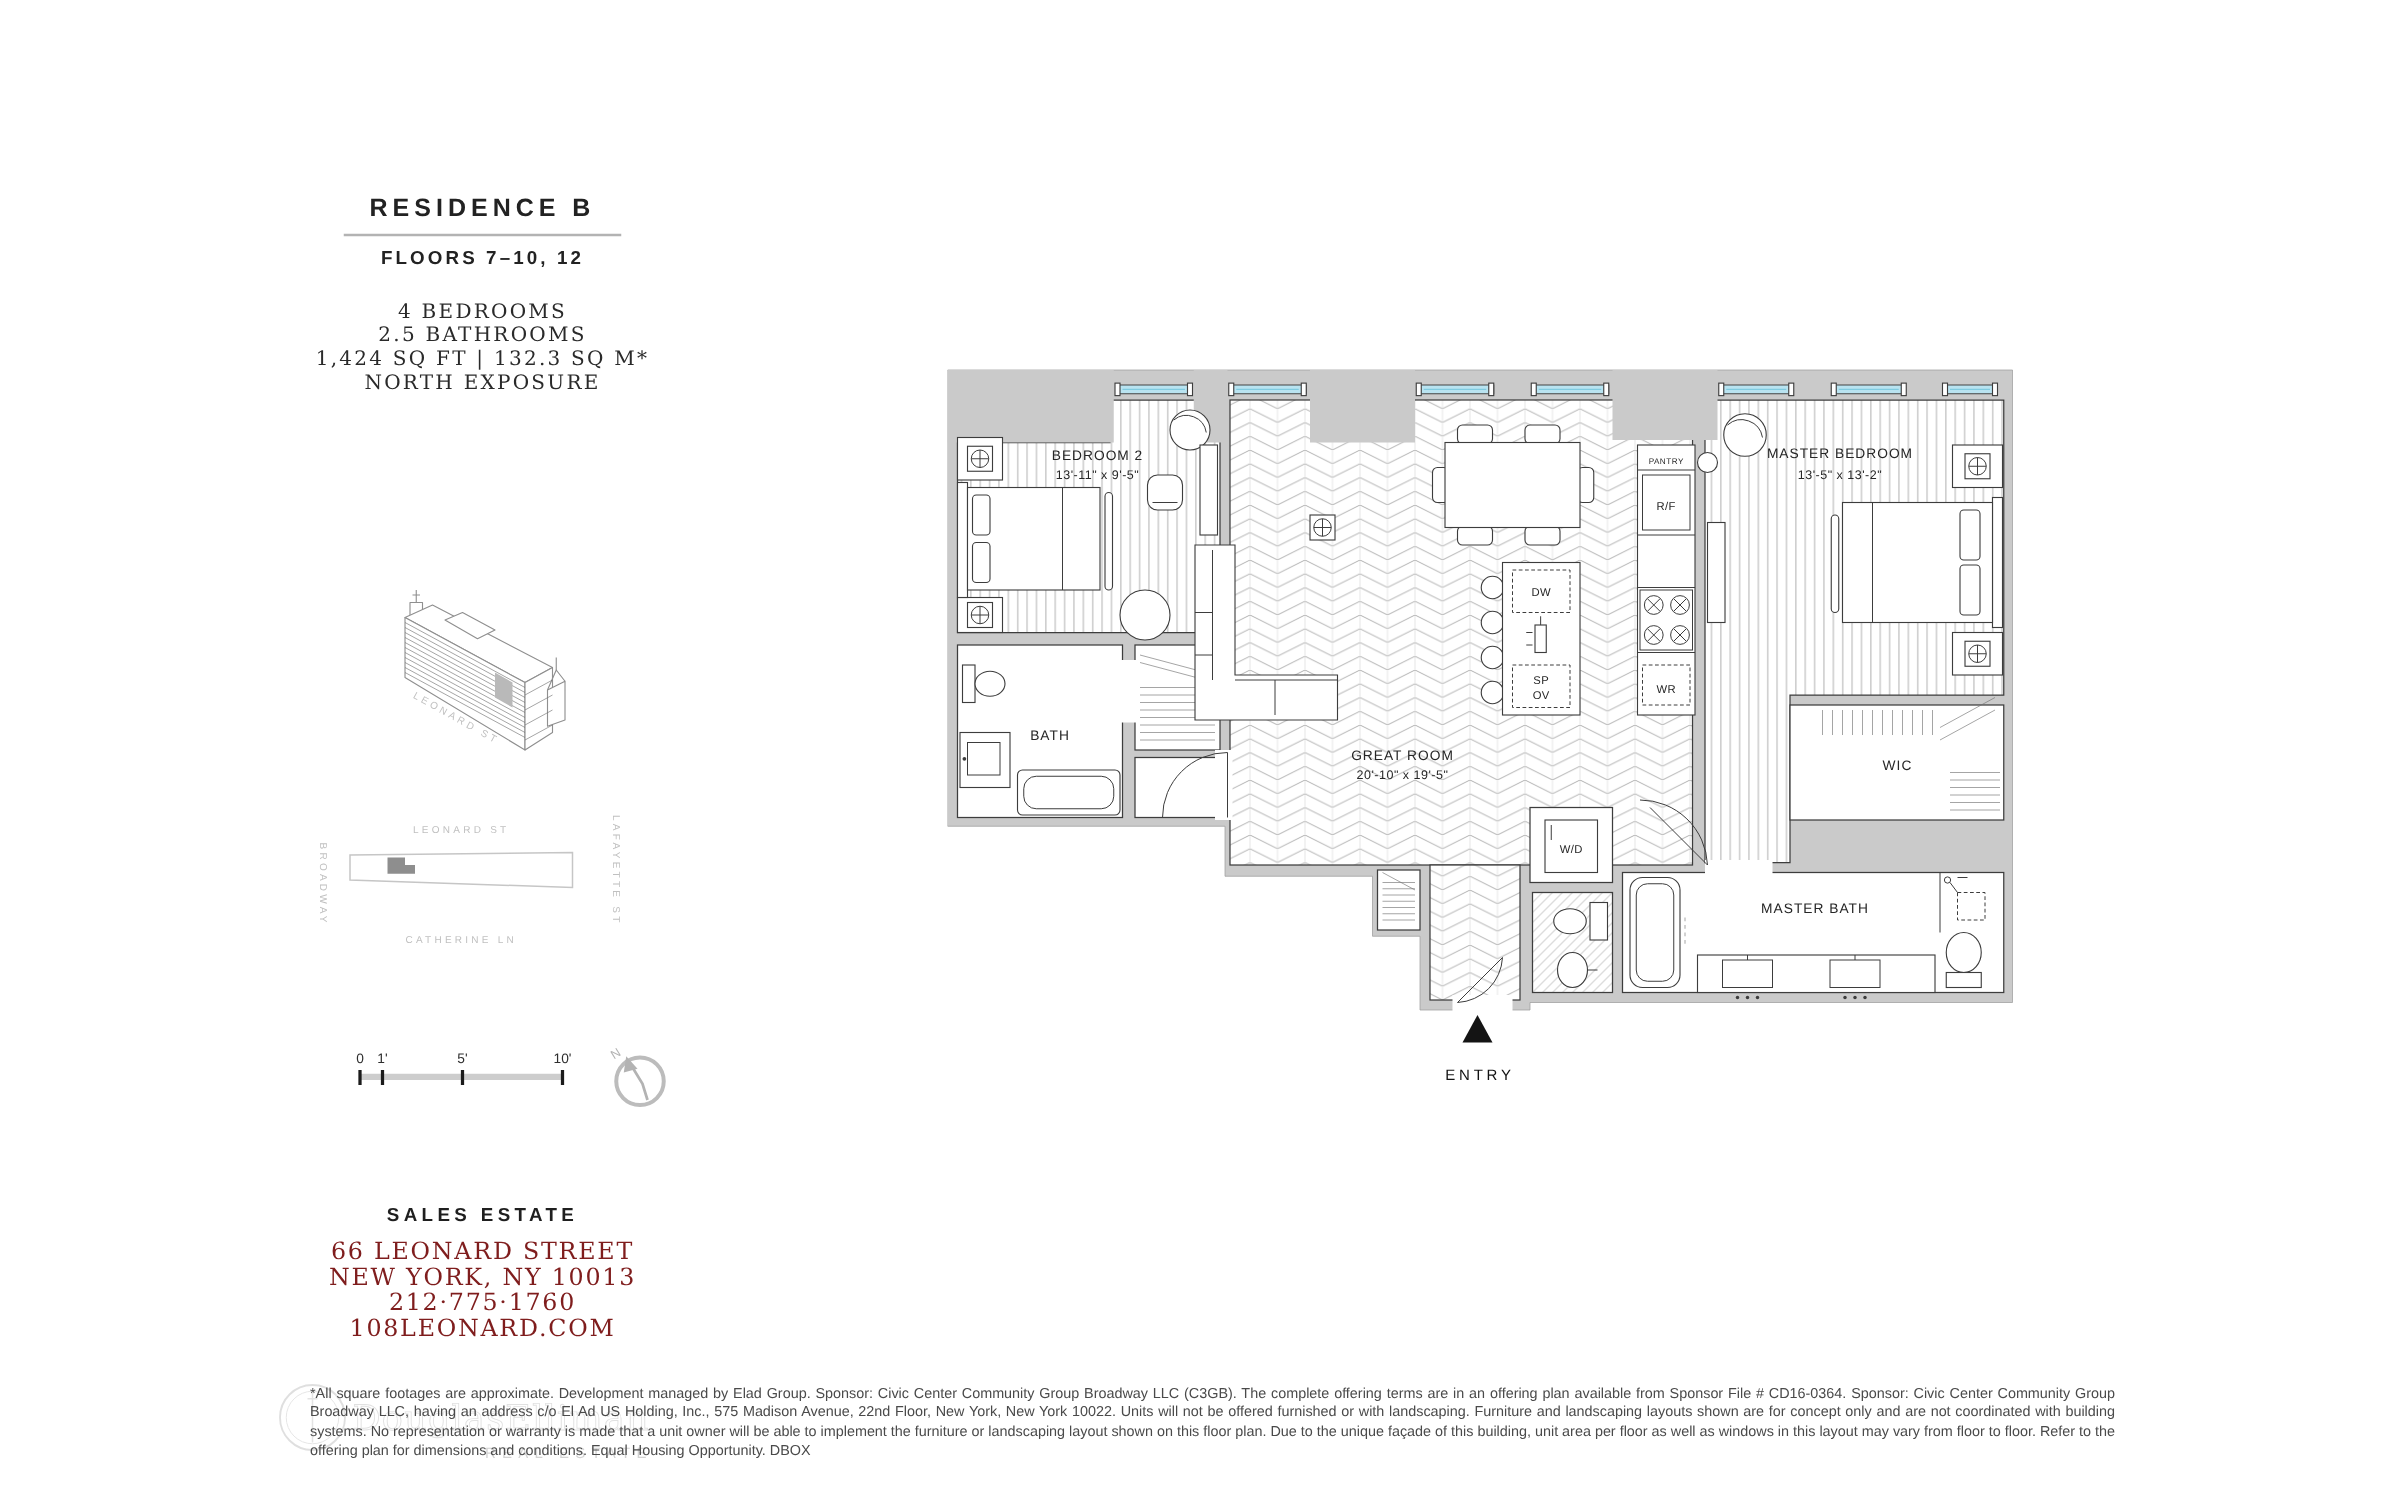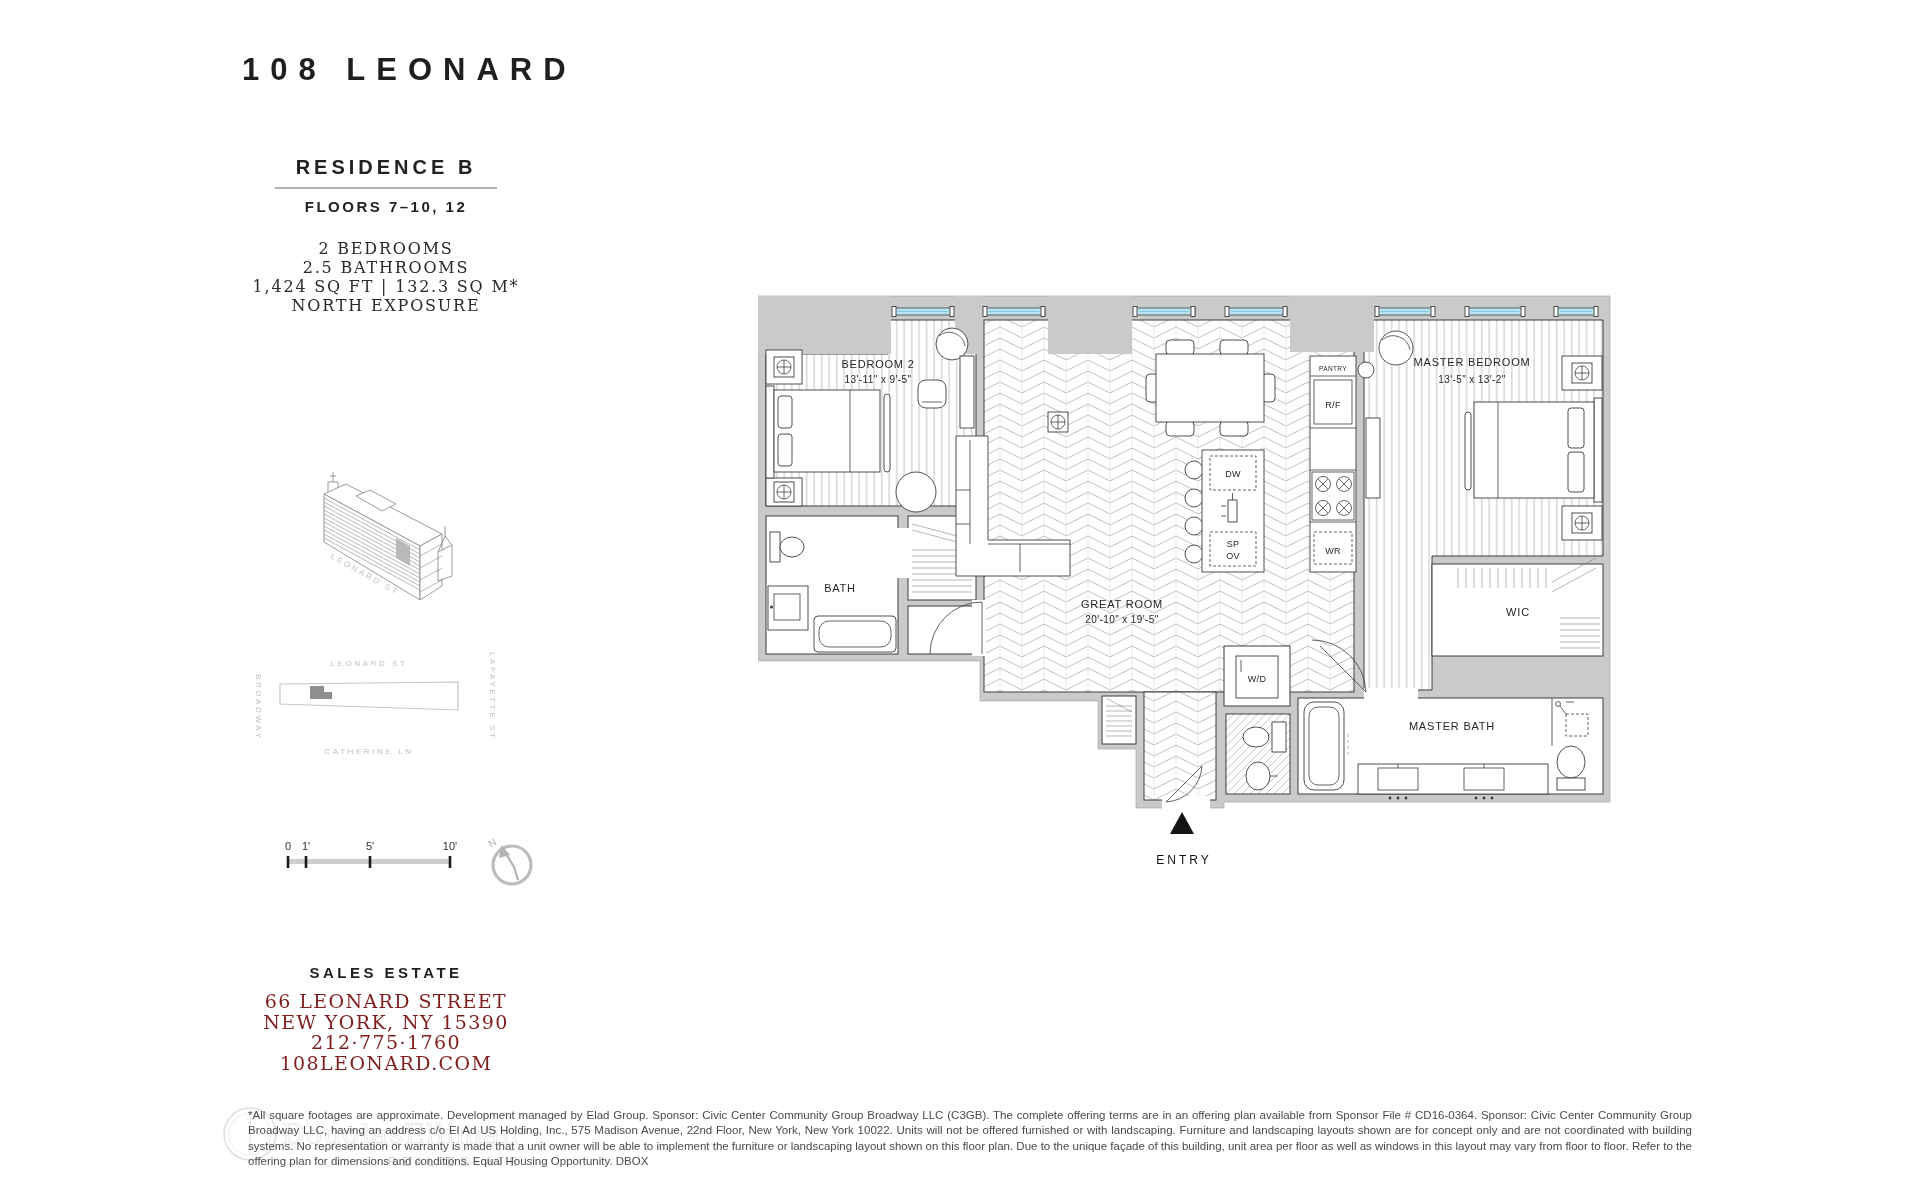--- a/index.html
+++ b/index.html
@@ -31,27 +31,26 @@
   .appl{font-family:"Liberation Sans",sans-serif;font-size:9px;letter-spacing:0.3px;fill:#262626;}
   .tinyappl{font-family:"Liberation Sans",sans-serif;font-size:6.5px;letter-spacing:0.4px;fill:#262626;}
   .entrytxt{font-family:"Liberation Sans",sans-serif;font-size:12px;letter-spacing:3px;fill:#111;}
   .scaletxt{font-family:"Liberation Sans",sans-serif;font-size:11px;fill:#2e2e2e;}
 </style>
 </head>
 <body>
 
 <div class="page">
 
-  <div class="abs title sans">108 LEONARD</div>
 
   <div class="abs res-block">
     <div class="res-name sans">RESIDENCE B</div>
     <div class="res-rule"></div>
     <div class="res-floors sans">FLOORS 7–10, 12</div>
-    <div class="res-line first serif">2 BEDROOMS</div>
+    <div class="res-line first serif">4 BEDROOMS</div>
     <div class="res-line serif">2.5 BATHROOMS</div>
     <div class="res-line serif">1,424 SQ FT | 132.3 SQ M*</div>
     <div class="res-line serif">NORTH EXPOSURE</div>
   </div>
 
   <svg class="abs" style="left:300px;top:460px;width:160px;height:182px;" viewBox="0 0 160 182">
     <g fill="#fff" stroke="#8f8f8f" stroke-width="0.9" stroke-linejoin="round">
       <path d="M33,12 V24 M30,16 h6" fill="none"></path>
       <rect x="28" y="22" width="10" height="11"></rect>
       <polygon points="24,34 46,24 142,74 120,86"></polygon>
@@ -92,21 +91,21 @@
   <svg class="abs" style="left:486px;top:834px;width:52px;height:56px;" viewBox="0 0 52 56">
     <circle cx="26" cy="31" r="19" fill="none" stroke="#bcbcbc" stroke-width="3.2"></circle>
     <path d="M32,46 L28,33 L17,15" fill="none" stroke="#b3b3b3" stroke-width="2.2"></path>
     <polygon points="15,11 24,21 13,24" fill="#b3b3b3"></polygon>
     <text x="3" y="12" font-size="10" fill="#b3b3b3" transform="rotate(-32 7 9)" font-family="Liberation Sans, sans-serif">N</text>
   </svg>
 
   <div class="abs sales-block">
     <div class="sales-head sans">SALES ESTATE</div>
     <div class="sales-line serif">66 LEONARD STREET</div>
-    <div class="sales-line serif">NEW YORK, NY 15390</div>
+    <div class="sales-line serif">NEW YORK, NY 10013</div>
     <div class="sales-line serif">212·775·1760</div>
     <div class="sales-line serif">108LEONARD.COM</div>
   </div>
 
   <svg class="abs" style="left:758px;top:294px;width:860px;height:600px;" viewBox="0 0 860 600">
     <defs>
       <pattern id="pV" width="7.5" height="8" patternUnits="userSpaceOnUse">
         <rect width="7.5" height="8" fill="#fff"></rect>
         <path d="M3.7,0 V8" stroke="#a3a3a3" stroke-width="0.7"></path>
       </pattern>

